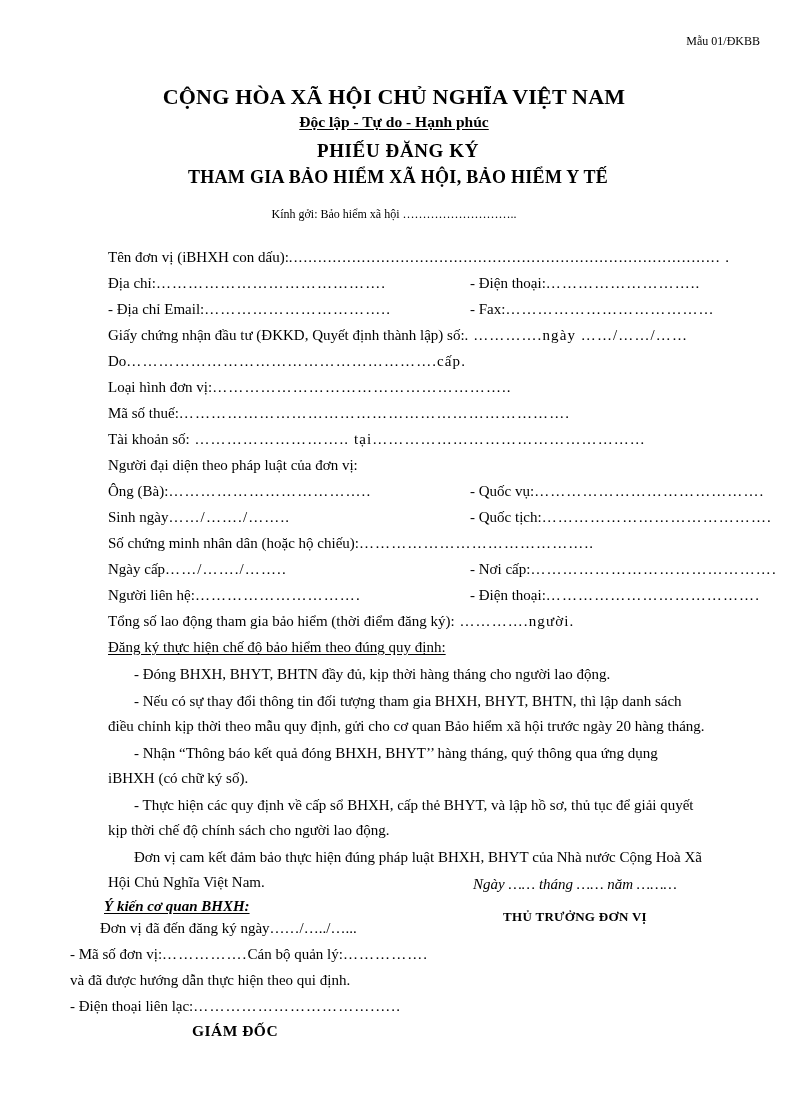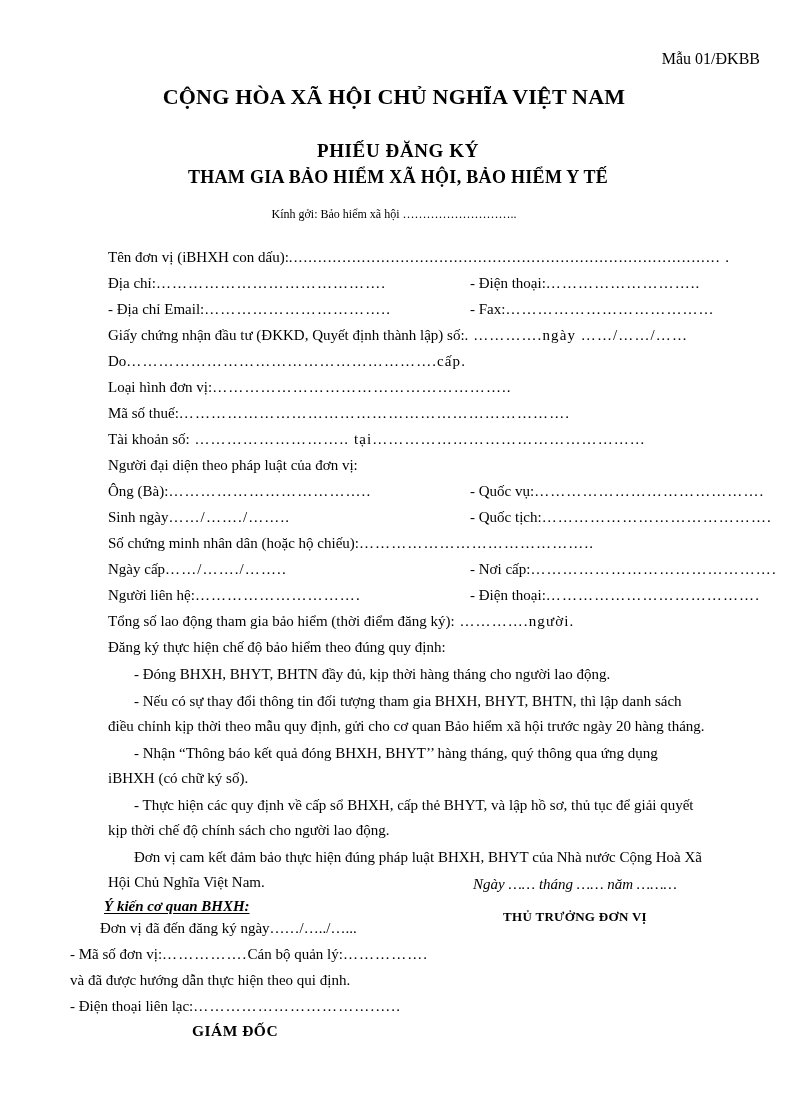--- a/index.html
+++ b/index.html
@@ -21,22 +21,22 @@
     position: absolute;
     left: 0; top: 0;
     width: 788px;
     height: 1120px;
   }
 
   
   .form-code {
     position: absolute;
     right: 28px;
-    top: 50px;
-    font-size: 16px;
+    top: 34px;
+    font-size: 12px;
     white-space: nowrap;
   }
 
   
   .national {
     position: absolute;
     left: 0; right: 0;
     top: 68px;
     text-align: center;
   }
@@ -104,20 +104,21 @@
     letter-spacing: 1.1px;
   }
   .col2 {
     position: absolute;
     left: 362px;
     top: 0;
     white-space: nowrap;
   }
 
   .heading-u {
+    text-decoration: underline;
     text-underline-offset: 2px;
   }
 
   
   .para {
     font-size: 15px;
     line-height: 25px;
     text-align: left;
     margin-top: 2px;
   }
@@ -177,20 +178,21 @@
 </style>
 </head>
 <body>
 
 <div class="page">
 
   <div class="form-code">Mẫu 01/ĐKBB</div>
 
   <div class="national">
     <div class="line1">CỘNG HÒA XÃ HỘI CHỦ NGHĨA VIỆT NAM</div>
+    <div class="line2"><span>Độc lập - Tự do - Hạnh phúc</span></div>
   </div>
 
   <div class="doc-title">
     <div class="t1">PHIẾU ĐĂNG KÝ</div>
     <div class="t2">THAM GIA BẢO HIỂM XÃ HỘI, BẢO HIỂM Y TẾ</div>
   </div>
 
   <div class="recipient">Kính gởi: Bảo hiểm xã hội ………………………..</div>
 
   <div class="body">

